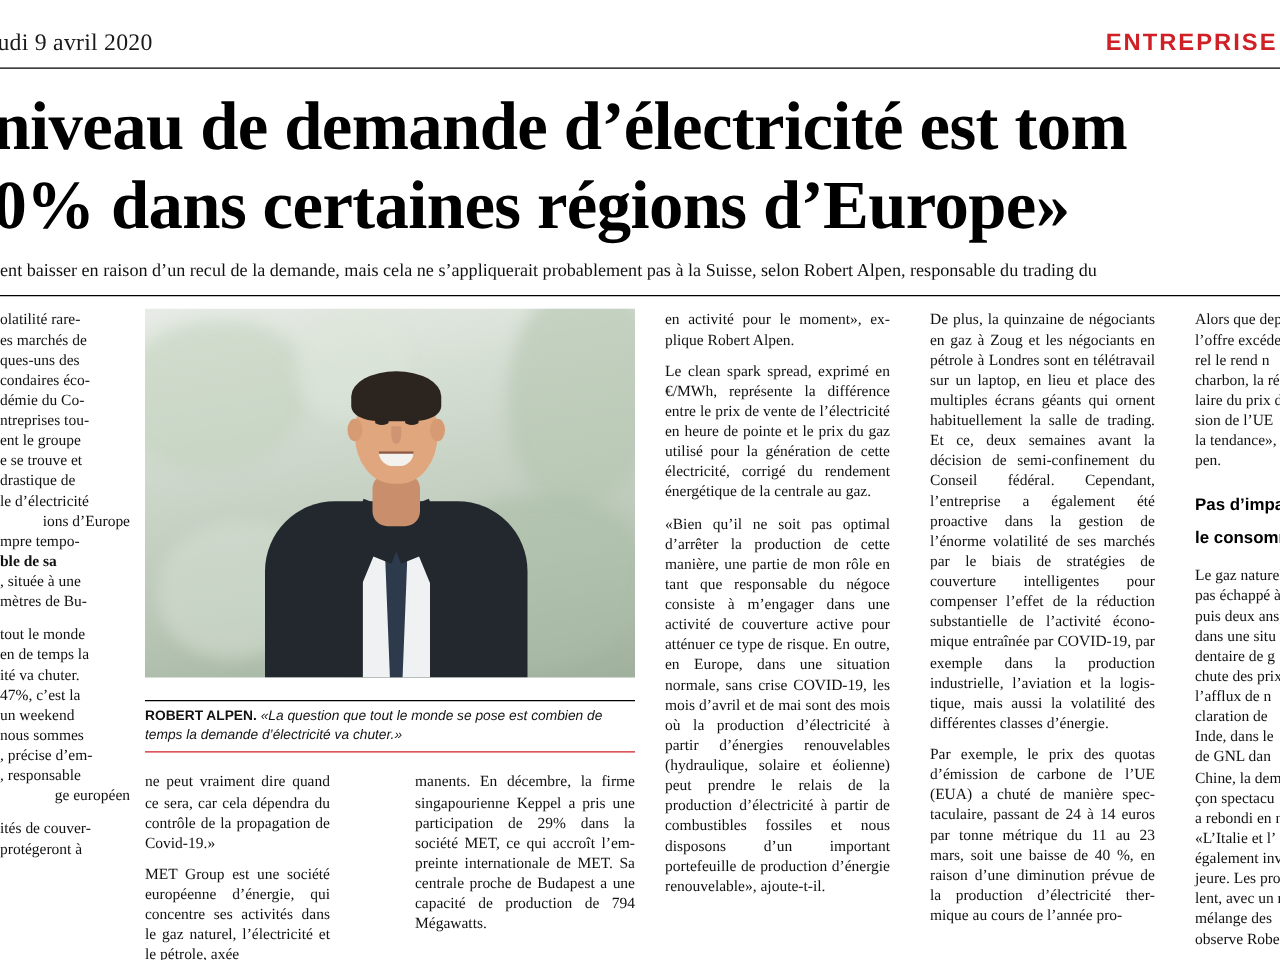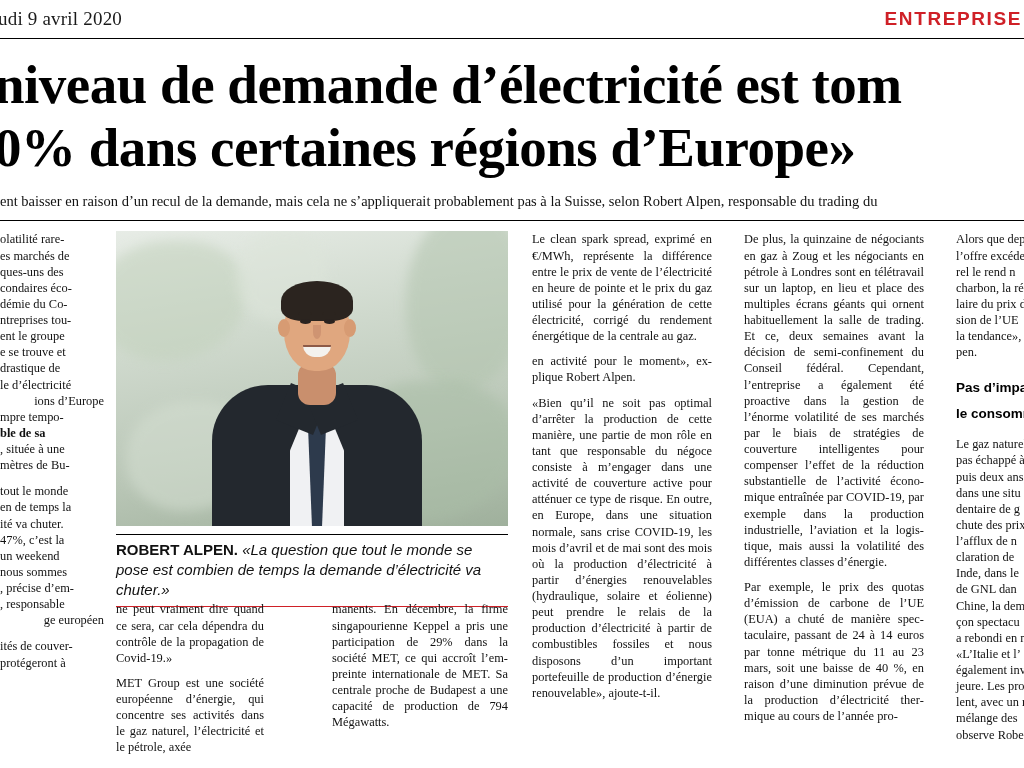--- a/index.html
+++ b/index.html
@@ -12,21 +12,21 @@
     height: 768px;
     overflow: hidden;
     font-family: "Liberation Serif", serif;
     color: #111111;
   }
   .page {
     position: relative;
     width: 1024px;
     height: 768px;
     box-sizing: border-box;
-    padding: 0 16px;
+    padding: 16px 16px;
   }
 
   
   .masthead {
     position: relative;
     height: 38px;
     display: flex;
     align-items: center;
     justify-content: space-between;
   }
@@ -171,24 +171,24 @@
   .sub-ear-r { position:absolute; left:132px; top:52px; width:12px; height:18px; background:#d79b73; border-radius:50%; }
   .sub-eye-l { position:absolute; left:88px; top:52px; width:11px; height:5px; background:#2a2320; border-radius:50%; }
   .sub-eye-r { position:absolute; left:112px; top:52px; width:11px; height:5px; background:#2a2320; border-radius:50%; }
   .sub-brow-l { position:absolute; left:86px; top:45px; width:14px; height:3px; background:#2b241f; border-radius:2px; }
   .sub-brow-r { position:absolute; left:110px; top:45px; width:14px; height:3px; background:#2b241f; border-radius:2px; }
   .sub-nose { position:absolute; left:101px; top:58px; width:8px; height:14px; background:#cf9472; border-radius:0 0 50% 50%; }
   .sub-mouth { position:absolute; left:91px; top:78px; width:28px; height:10px; background:#f4f2ee; border-radius:0 0 14px 14px; border-top:2px solid #8d5a47; }
 
   .caption {
     border-top: 1px solid #000;
-    margin-top: 8px;
+    margin-top: 18px;
     padding-top: 5px;
     font-family: "Liberation Sans", sans-serif;
-    font-size: 15px;
+    font-size: 11px;
     line-height: 1.32;
   }
   .caption .name { font-weight: bold; }
   .caption .quote { font-style: italic; }
   .caption-rule-bottom {
     border-top: 1px solid #cf2027;
     margin-top: 6px;
   }
 
   .subhead {
@@ -287,22 +287,22 @@
     </div>
 
     <div class="col col-1">
         <p style="margin-bottom: 9px;">ne peut vraiment dire quand ce sera, car cela dépendra du contrôle de la propagation de Covid-19.»</p>
         <p style="margin-bottom: 9px;">MET Group est une société euro­péenne d’énergie, qui concentre ses activités dans le gaz naturel, l’électricité et le pétrole, axée</p>
       </div>
     <div class="col col-2">
         <p style="margin-bottom: 9px;">manents. En décembre, la firme singapourienne Keppel a pris une participation de 29% dans la société MET, ce qui accroît l’em­preinte internationale de MET. Sa centrale proche de Budapest a une capacité de production de 794 Mégawatts.</p>
       </div>
     <div class="col col-3">
+        <p style="margin-bottom: 9px;">en activité pour le moment», ex­plique Robert Alpen.</p>
         <p style="margin-bottom: 9px;">Le clean spark spread, exprimé en €/MWh, représente la diffé­rence entre le prix de vente de l’électricité en heure de pointe et le prix du gaz utilisé pour la géné­ration de cette électricité, corri­gé du rendement énergétique de la centrale au gaz.</p>
-        <p style="margin-bottom: 9px;">en activité pour le moment», ex­plique Robert Alpen.</p>
         <p style="margin-bottom: 9px;">«Bien qu’il ne soit pas optimal d’arrêter la production de cette manière, une partie de mon rôle en tant que responsable du né­goce consiste à m’engager dans une activité de couverture active pour atténuer ce type de risque. En outre, en Europe, dans une si­tuation normale, sans crise CO­VID-19, les mois d’avril et de mai sont des mois où la production d’électricité à partir d’énergies re­nouvelables (hydraulique, solaire et éolienne) peut prendre le relais de la production d’électricité à partir de combustibles fossiles et nous disposons d’un important portefeuille de production d’énergie renouvelable», ajoute-t-il.</p>
       </div>
     <div class="col col-4">
         <p style="margin-bottom: 9px;">De plus, la quinzaine de négo­ciants en gaz à Zoug et les négo­ciants en pétrole à Londres sont en télétravail sur un laptop, en lieu et place des multiples écrans géants qui ornent habituellement la salle de trading. Et ce, deux se­maines avant la décision de semi-confinement du Conseil fédéral. Cependant, l’entreprise a égale­ment été proactive dans la gestion de l’énorme volatilité de ses mar­chés par le biais de stratégies de couverture intelligentes pour compenser l’effet de la réduction substantielle de l’activité écono­mique entraînée par COVID-19, par exemple dans la production industrielle, l’aviation et la logis­tique, mais aussi la volatilité des différentes classes d’énergie.</p>
         <p style="margin-bottom: 9px;">Par exemple, le prix des quotas d’émission de carbone de l’UE (EUA) a chuté de manière spec­taculaire, passant de 24 à 14 euros par tonne métrique du 11 au 23 mars, soit une baisse de 40 %, en raison d’une diminution prévue de la production d’électricité ther­mique au cours de l’année pro-</p>
       </div>
     <div class="col col-5">
         <p style="text-align: left; white-space: nowrap;">Alors que dep</p>
         <p style="text-align: left; white-space: nowrap;">l’offre excéde</p>
         <p style="text-align: left; white-space: nowrap;">rel le rend n</p>

